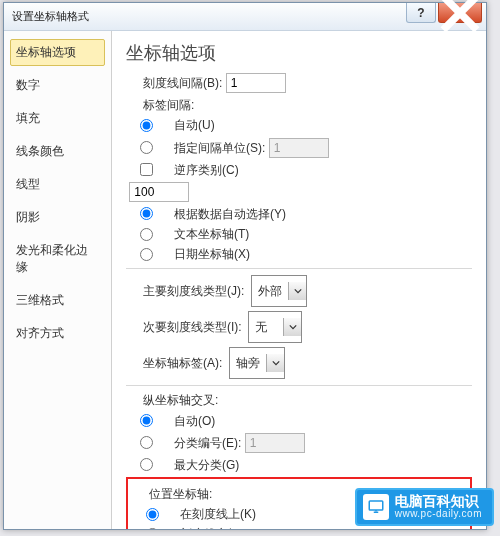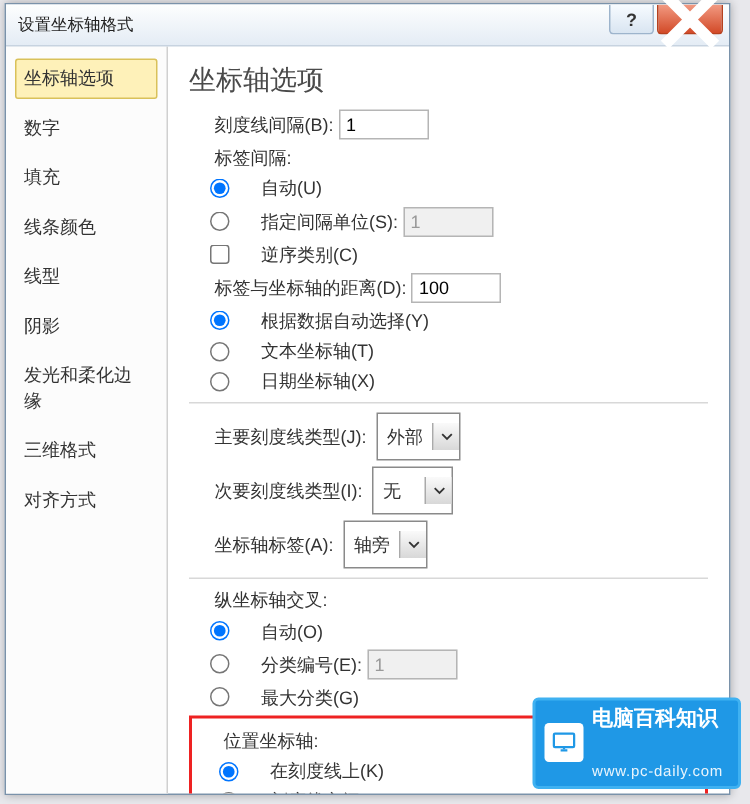--- a/index.html
+++ b/index.html
@@ -147,21 +147,21 @@
   }
   .watermark .logo-sq {
     width: 26px; height: 26px;
     background: #fff;
     margin-right: 6px;
     display: flex; align-items: center; justify-content: center;
     border-radius: 3px;
   }
   .watermark .logo-sq svg { width: 18px; height: 18px; }
   .watermark .txt { display: flex; flex-direction: column; line-height: 1.05; }
-  .watermark .txt .sub { font-size: 10px; opacity: .9; font-weight: normal; letter-spacing: .5px; margin-top: 24px;}
+  .watermark .txt .sub { font-size: 10px; opacity: .9; font-weight: normal; letter-spacing: .5px;}
   label { cursor: default; margin-left: 17px; }
 </style>
 </head>
 <body>
 
 <div class="dialog">
   <div class="titlebar">
     <span class="titlebar-title">设置坐标轴格式</span>
     <div class="titlebar-btns">
       <div class="titlebar-btn">?</div>
@@ -205,21 +205,21 @@
         <input type="radio" class="radio" name="labelint" style="">
         <label>指定间隔单位(S):</label>&nbsp;
         <input class="input disabled" disabled="" value="1" style="">
       </div>
       <div class="row indent">
         <input type="checkbox" class="checkbox" style="">
         <label>逆序类别(C)</label>
       </div>
 
       <div class="row">
-        <label>标签与坐标轴的距离(D):</label>&nbsp;
+        &nbsp;
         <input class="input wide" value="100" style="">
       </div>
 
       <div class="row indent">
         <input type="radio" class="radio" name="axistype" checked="" style="">
         <label>根据数据自动选择(Y)</label>
       </div>
       <div class="row indent">
         <input type="radio" class="radio" name="axistype" style="">
         <label>文本坐标轴(T)</label>

